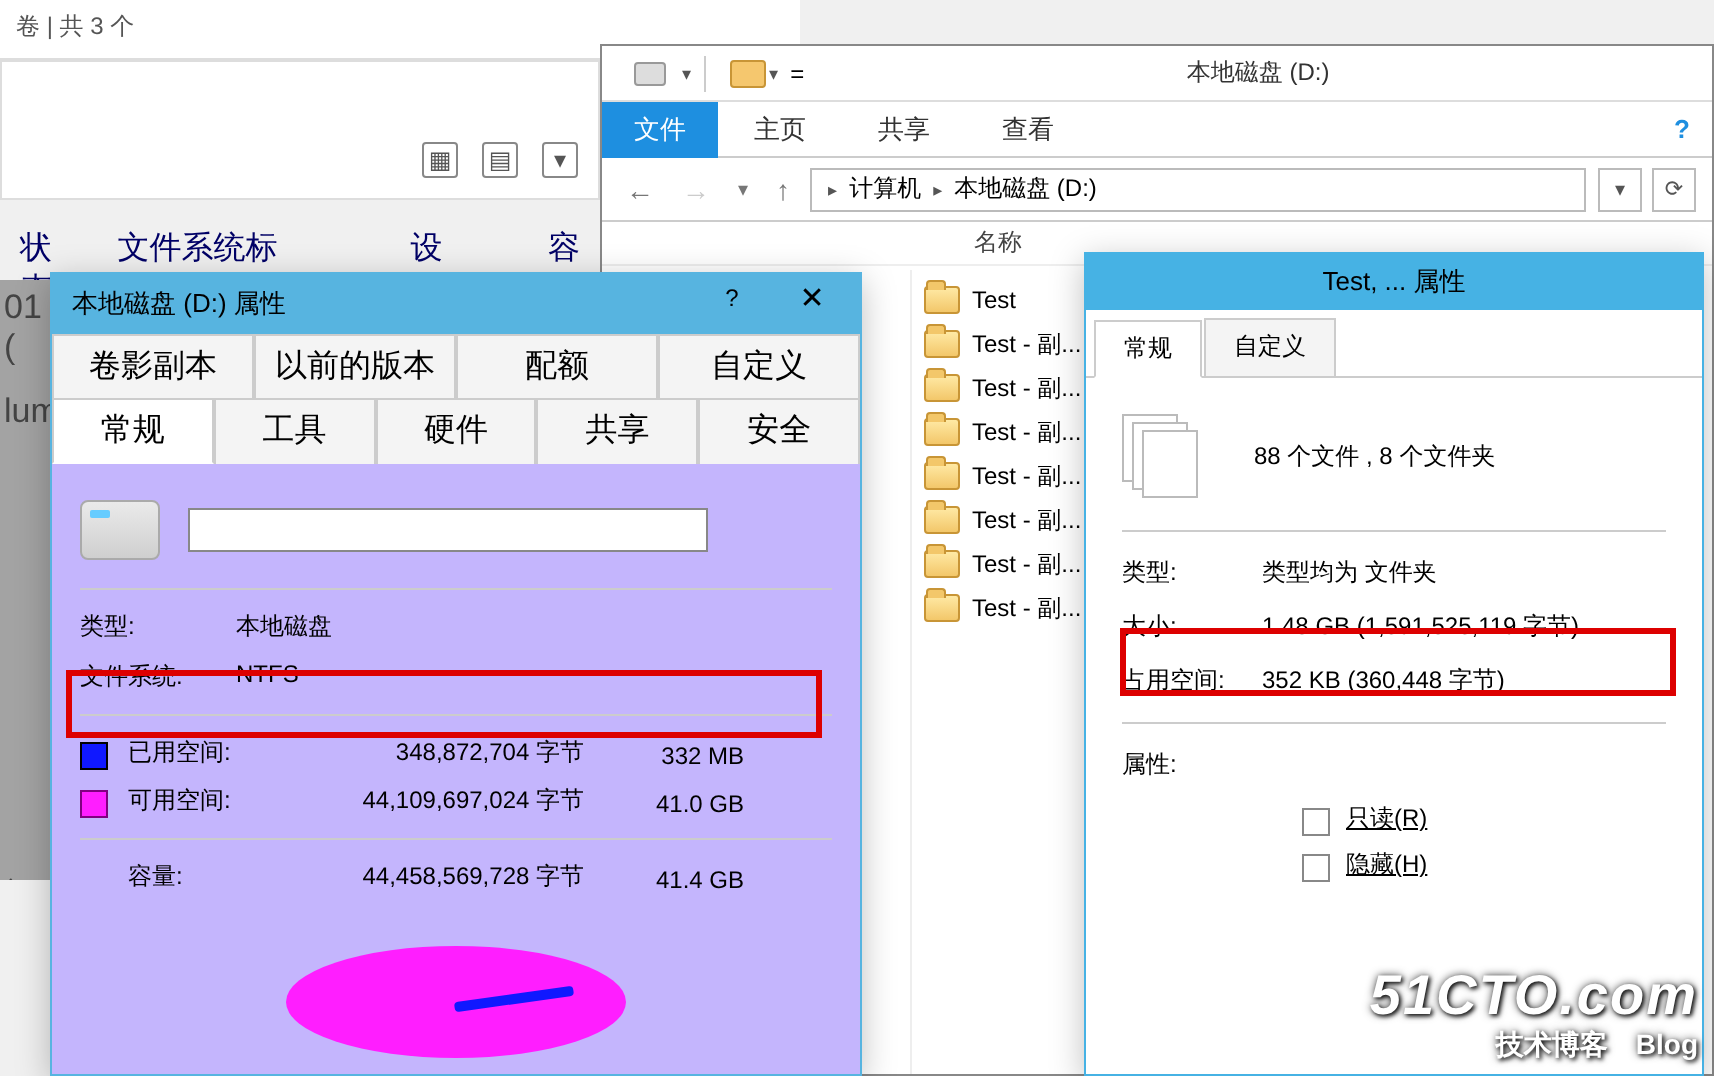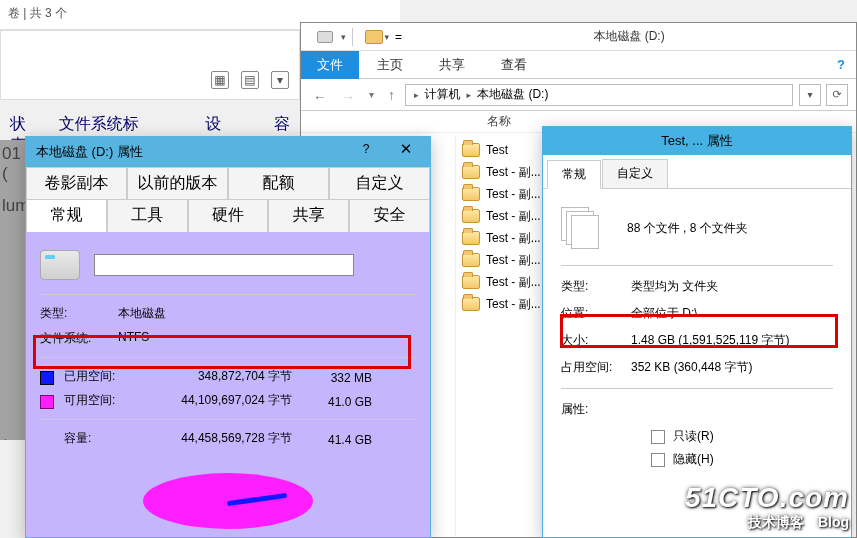--- a/index.html
+++ b/index.html
@@ -80,21 +80,21 @@
 .dlg2 .body { padding: 18px 18px; font-size:12px; }
 .dlg2 .stack-ic { width:40px; height:42px; position:relative; }
 .dlg2 .stack-ic .pg { position:absolute; width:28px; height:34px; border:1px solid #bbb; background:#fff; }
 .dlg2 .stack-ic .pg:nth-child(1){ left:0; top:0; } 
 .dlg2 .stack-ic .pg:nth-child(2){ left:5px; top:4px; } 
 .dlg2 .stack-ic .pg:nth-child(3){ left:10px; top:8px; }
 .dlg2 .summary-row { display:flex; align-items:center; gap:26px; margin-bottom:16px; }
 .dlg2 .hr { margin:12px 0; }
 .dlg2 .pl { display:flex; margin:10px 0; }
 .dlg2 .pl .lab { width:70px; }
-.dlg2 .chk-row { display:flex; align-items:center; margin:6px 0 6px 90px; gap:8px; }
+.dlg2 .chk-row { display:flex; align-items:flex-end; margin:6px 0 6px 90px; gap:8px;text-decoration:underline; }
 .dlg2 .chk { width:14px; height:14px; border:1px solid #888; background:#fff; }
 .redbox2 { position:absolute; left:560px; top:314px; width:278px; height:34px; border:3px solid #d00; pointer-events:none; }
 
 
 .wm { position:absolute; right:8px; bottom:6px; color:#fff; font-family: Arial, sans-serif; text-shadow: 0 0 4px rgba(0,0,0,.7), 1px 1px 2px rgba(0,0,0,.9); pointer-events:none; }
 .wm .big { font-size:28px; font-weight:800; letter-spacing:1px; font-style:italic; }
 .wm .small { font-size:14px; font-weight:bold; display:flex; gap:14px; justify-content:flex-end; }
 </style>
 </head>
 <body>
@@ -279,24 +279,20 @@
           <div class="pg"></div>
       </div>
       <span>88 个文件 , 8 个文件夹</span>
     </div>
     <hr class="hr">
     <div class="pl">
         <span class="lab">类型:</span>
         <span>类型均为 文件夹</span>
       </div>
     <div class="pl">
-        <span class="lab">位置:</span>
-        <span>全部位于 D:\</span>
-      </div>
-    <div class="pl">
         <span class="lab">大小:</span>
         <span>1.48 GB (1,591,525,119 字节)</span>
       </div>
     <div class="pl">
         <span class="lab">占用空间:</span>
         <span>352 KB (360,448 字节)</span>
       </div>
     <hr class="hr">
     <div class="pl">
         <span class="lab">属性:</span>

